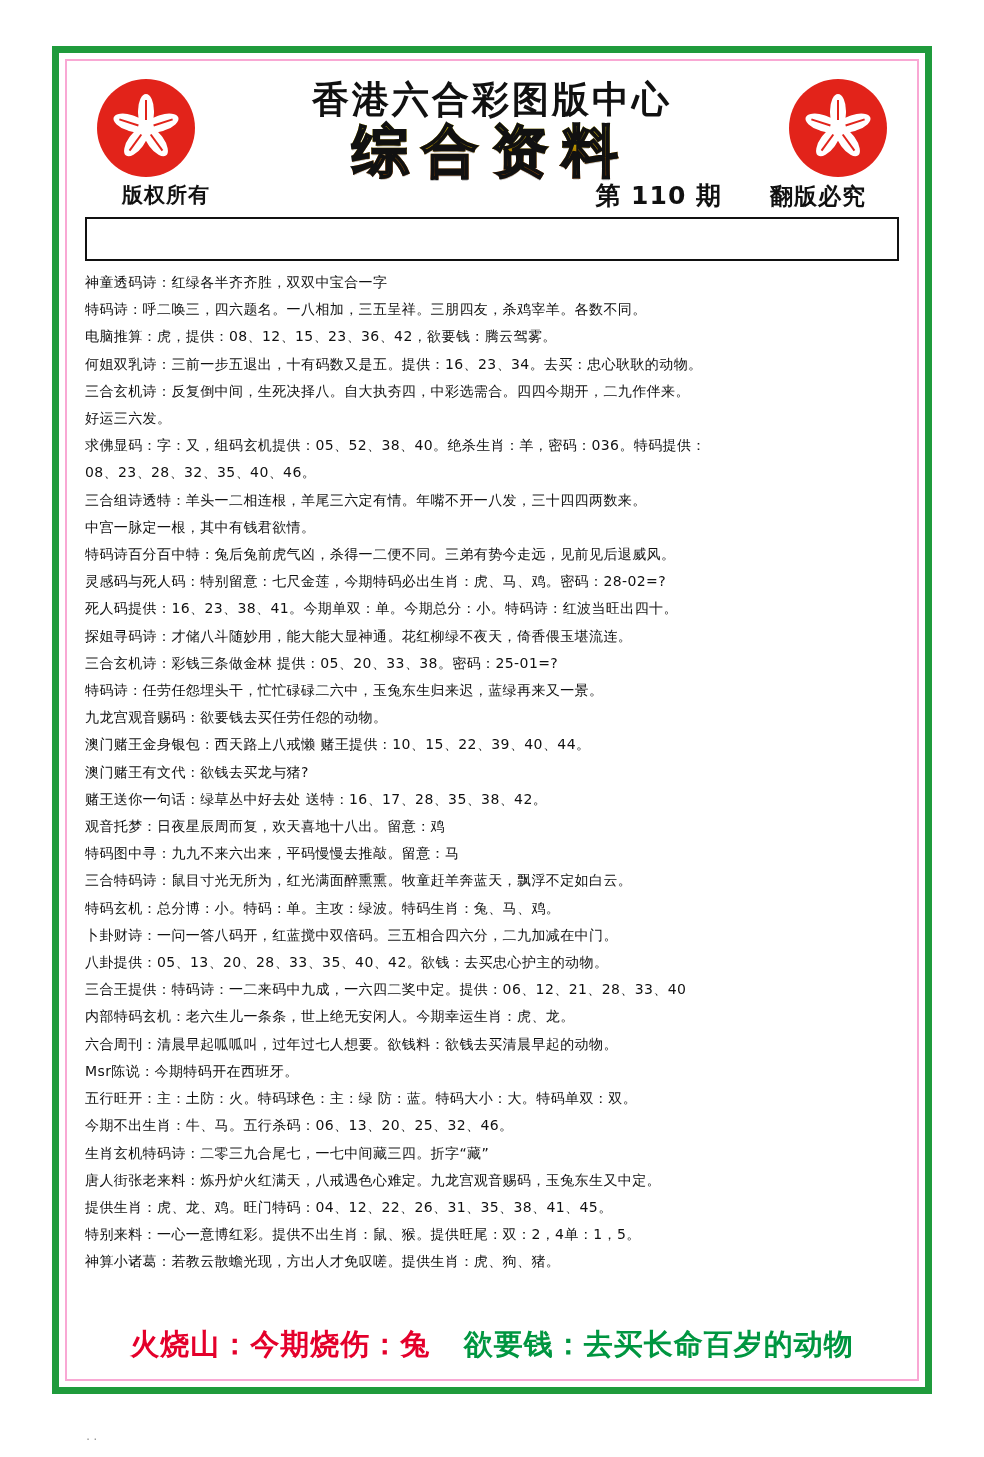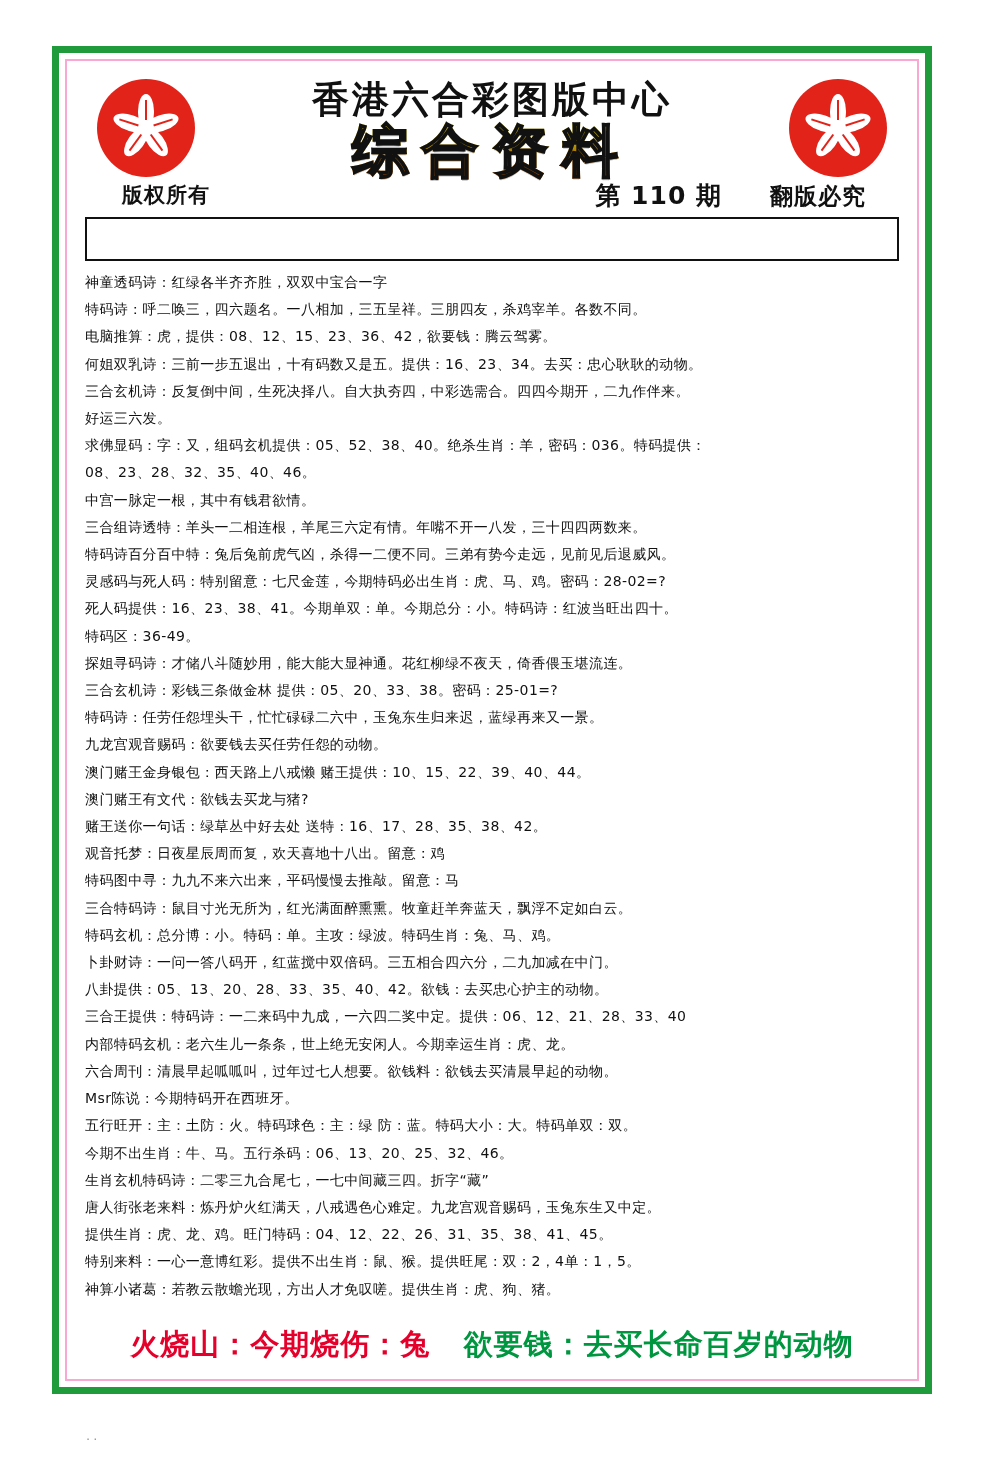--- a/index.html
+++ b/index.html
@@ -221,26 +221,25 @@
 
       <div class="content">
         <div class="line">神童透码诗：红绿各半齐齐胜，双双中宝合一字</div>
         <div class="line">特码诗：呼二唤三，四六题名。一八相加，三五呈祥。三朋四友，杀鸡宰羊。各数不同。</div>
         <div class="line">电脑推算：虎，提供：08、12、15、23、36、42，欲要钱：腾云驾雾。</div>
         <div class="line">何姐双乳诗：三前一步五退出，十有码数又是五。提供：16、23、34。去买：忠心耿耿的动物。</div>
         <div class="line">三合玄机诗：反复倒中间，生死决择八。自大执夯四，中彩选需合。四四今期开，二九作伴来。</div>
         <div class="line">好运三六发。</div>
         <div class="line">求佛显码：字：又，组码玄机提供：05、52、38、40。绝杀生肖：羊，密码：036。特码提供：</div>
         <div class="line">08、23、28、32、35、40、46。</div>
+        <div class="line">三合组诗透特：羊头一二相连根，羊尾三六定有情。年嘴不开一八发，三十四四两数来。</div>
         <div class="line">中宫一脉定一根，其中有钱君欲情。</div>
-        <div class="line">三合组诗透特：羊头一二相连根，羊尾三六定有情。年嘴不开一八发，三十四四两数来。</div>
         <div class="line">特码诗百分百中特：兔后兔前虎气凶，杀得一二便不同。三弟有势今走远，见前见后退威风。</div>
         <div class="line">灵感码与死人码：特别留意：七尺金莲，今期特码必出生肖：虎、马、鸡。密码：28-02=?</div>
         <div class="line">死人码提供：16、23、38、41。今期单双：单。今期总分：小。特码诗：红波当旺出四十。</div>
-        <div class="line">特码区：36-49。</div>
         <div class="line">探姐寻码诗：才储八斗随妙用，能大能大显神通。花红柳绿不夜天，倚香偎玉堪流连。</div>
         <div class="line">三合玄机诗：彩钱三条做金林 提供：05、20、33、38。密码：25-01=?</div>
         <div class="line">特码诗：任劳任怨埋头干，忙忙碌碌二六中，玉兔东生归来迟，蓝绿再来又一景。</div>
         <div class="line">九龙宫观音赐码：欲要钱去买任劳任怨的动物。</div>
         <div class="line">澳门赌王金身银包：西天路上八戒懒 赌王提供：10、15、22、39、40、44。</div>
         <div class="line">澳门赌王有文代：欲钱去买龙与猪?</div>
         <div class="line">赌王送你一句话：绿草丛中好去处 送特：16、17、28、35、38、42。</div>
         <div class="line">观音托梦：日夜星辰周而复，欢天喜地十八出。留意：鸡</div>
         <div class="line">特码图中寻：九九不来六出来，平码慢慢去推敲。留意：马</div>
         <div class="line">三合特码诗：鼠目寸光无所为，红光满面醉熏熏。牧童赶羊奔蓝天，飘浮不定如白云。</div>

